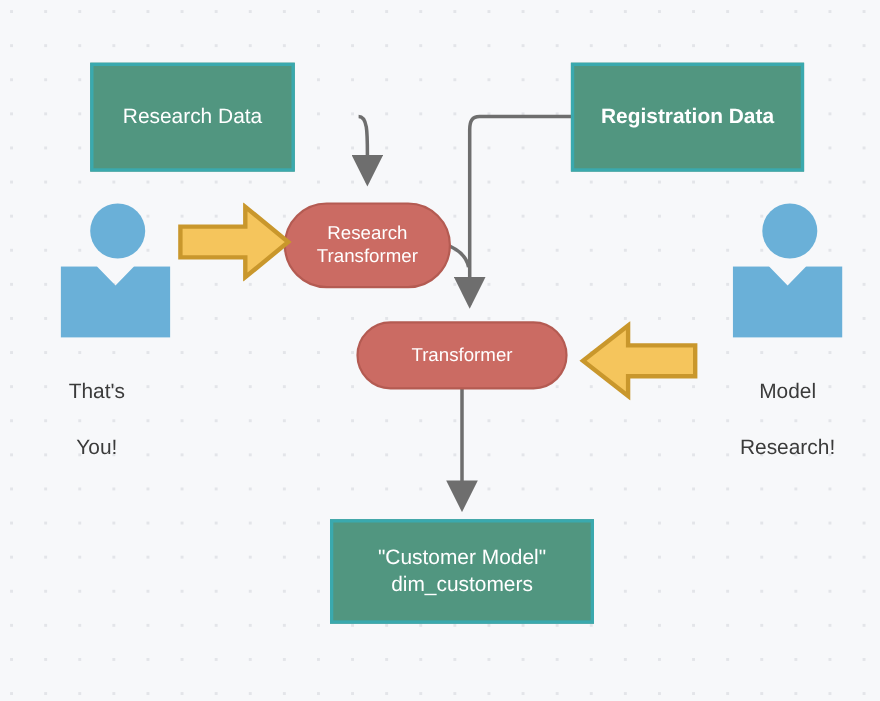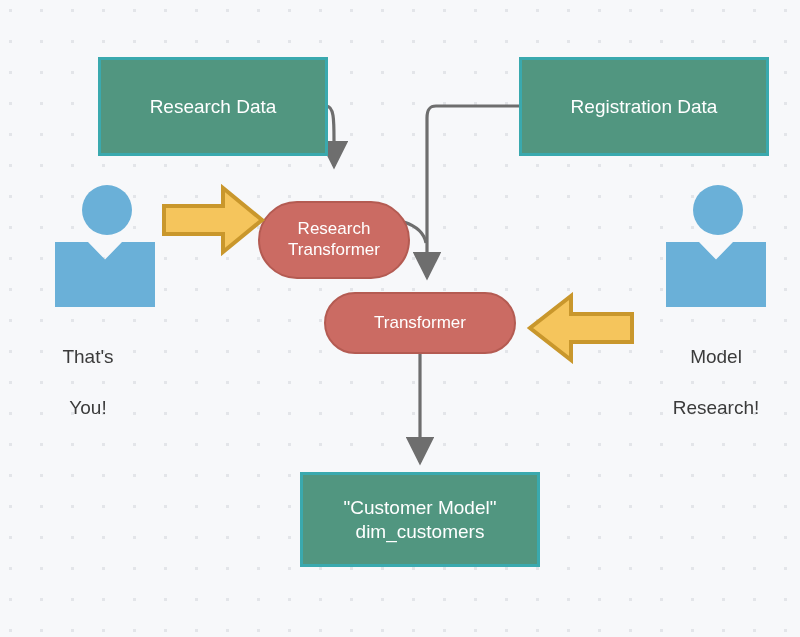--- a/index.html
+++ b/index.html
@@ -92,29 +92,29 @@
 
     <path d="M 326 106 C 334 106, 334 120, 334 140 L 334 166" fill="none" stroke="#6e6e6e" stroke-width="3.2" marker-end="url(#arrowhead)"></path>
 
     <path d="M 520 106 L 436 106 C 429 106, 427 110, 427 118 L 427 277" fill="none" stroke="#6e6e6e" stroke-width="3.2" marker-end="url(#arrowhead)"></path>
 
     <path d="M 404 222 C 416 226, 424 232, 426 243" fill="none" stroke="#6e6e6e" stroke-width="3.2"></path>
 
     <path d="M 420 353 L 420 462" fill="none" stroke="#6e6e6e" stroke-width="3.2" marker-end="url(#arrowhead)"></path>
   </svg>
 
-  <div class="node node-box" style="left:98px; top:57px; width:230px; height:99px;">
+  <div class="node node-box" style="left:82px; top:57px; width:186px; height:99px;">
     <span>Research Data</span>
   </div>
 
-  <div class="node node-box" style="left:519px; top:57px; width:250px; height:99px;">
+  <div class="node node-box" style="left:519px; top:57px; width:212px; height:99px;font-weight:bold;">
     <span>Registration Data</span>
   </div>
 
-  <div class="node node-pill" style="left:258px; top:184px; width:152px; height:78px; flex-direction:column;margin-top:17px;">
+  <div class="node node-pill" style="left:258px; top:184px; width:152px; height:78px; flex-direction:column;">
     <span>Research</span>
     <span>Transformer</span>
   </div>
 
   <div class="node node-pill" style="left:324px; top:292px; width:192px; height:62px;">
     <span>Transformer</span>
   </div>
 
   <div class="node node-box" style="left:300px; top:472px; width:240px; height:95px; flex-direction:column;">
     <span>"Customer Model"</span>

